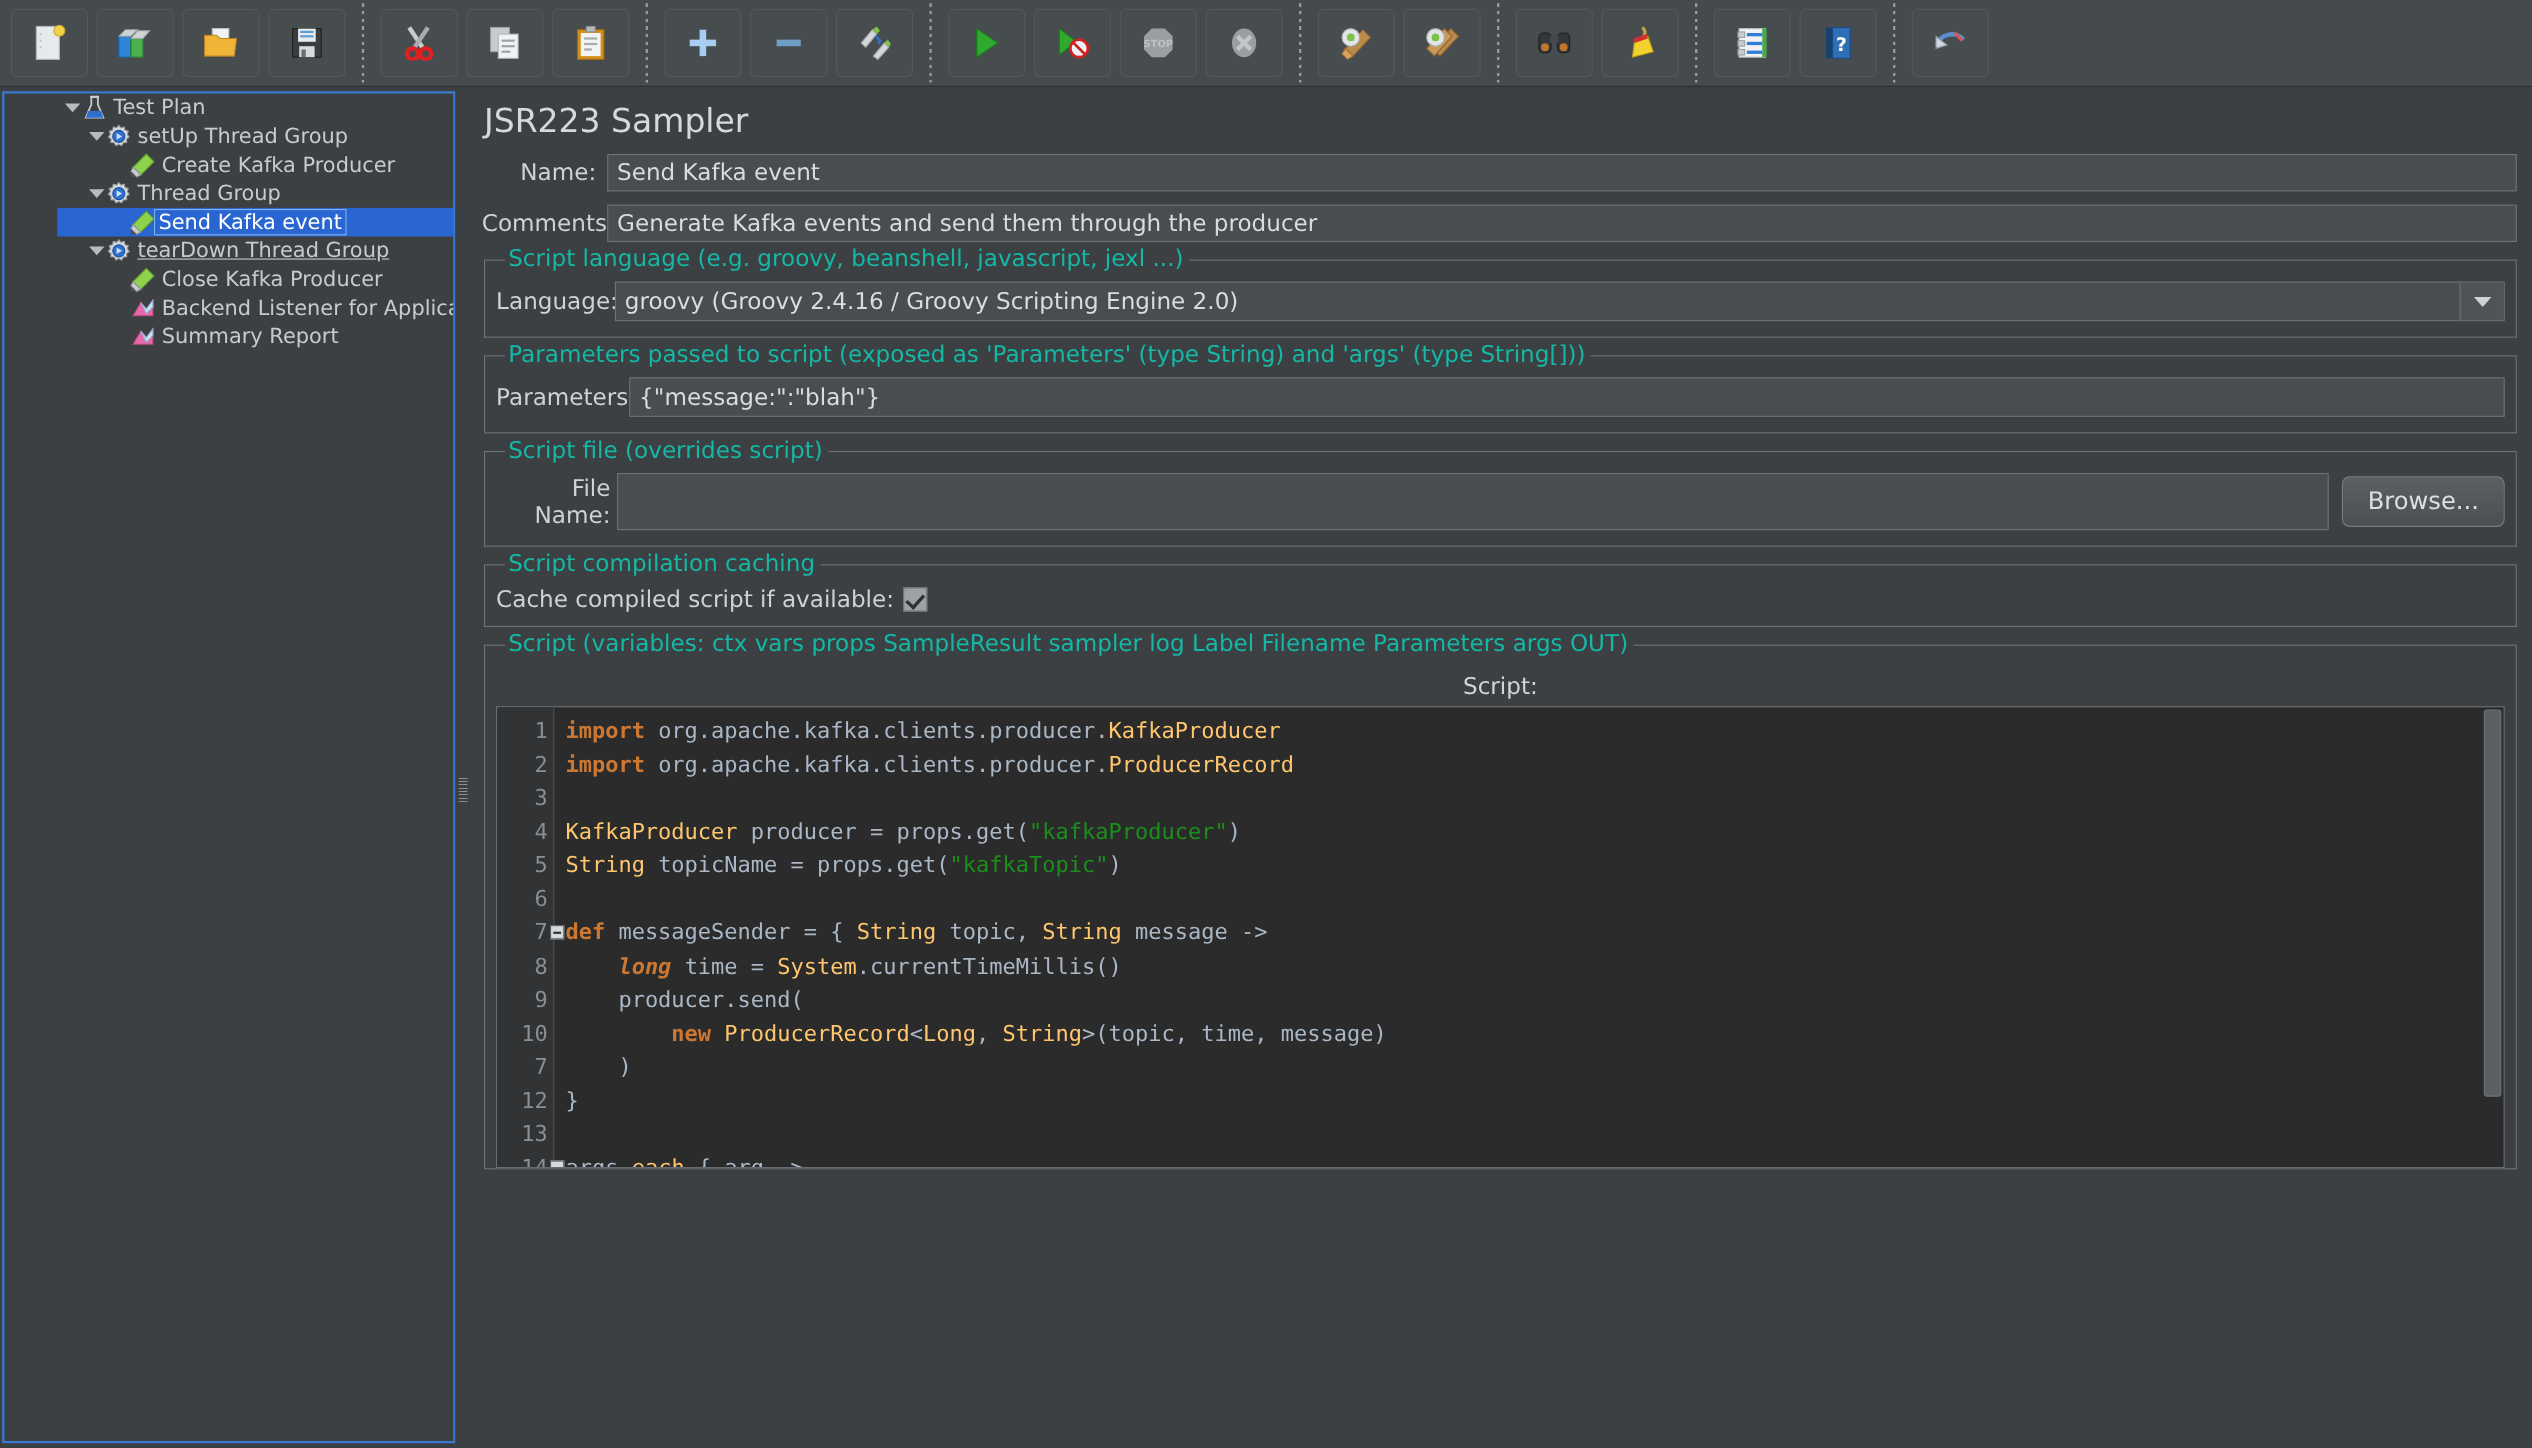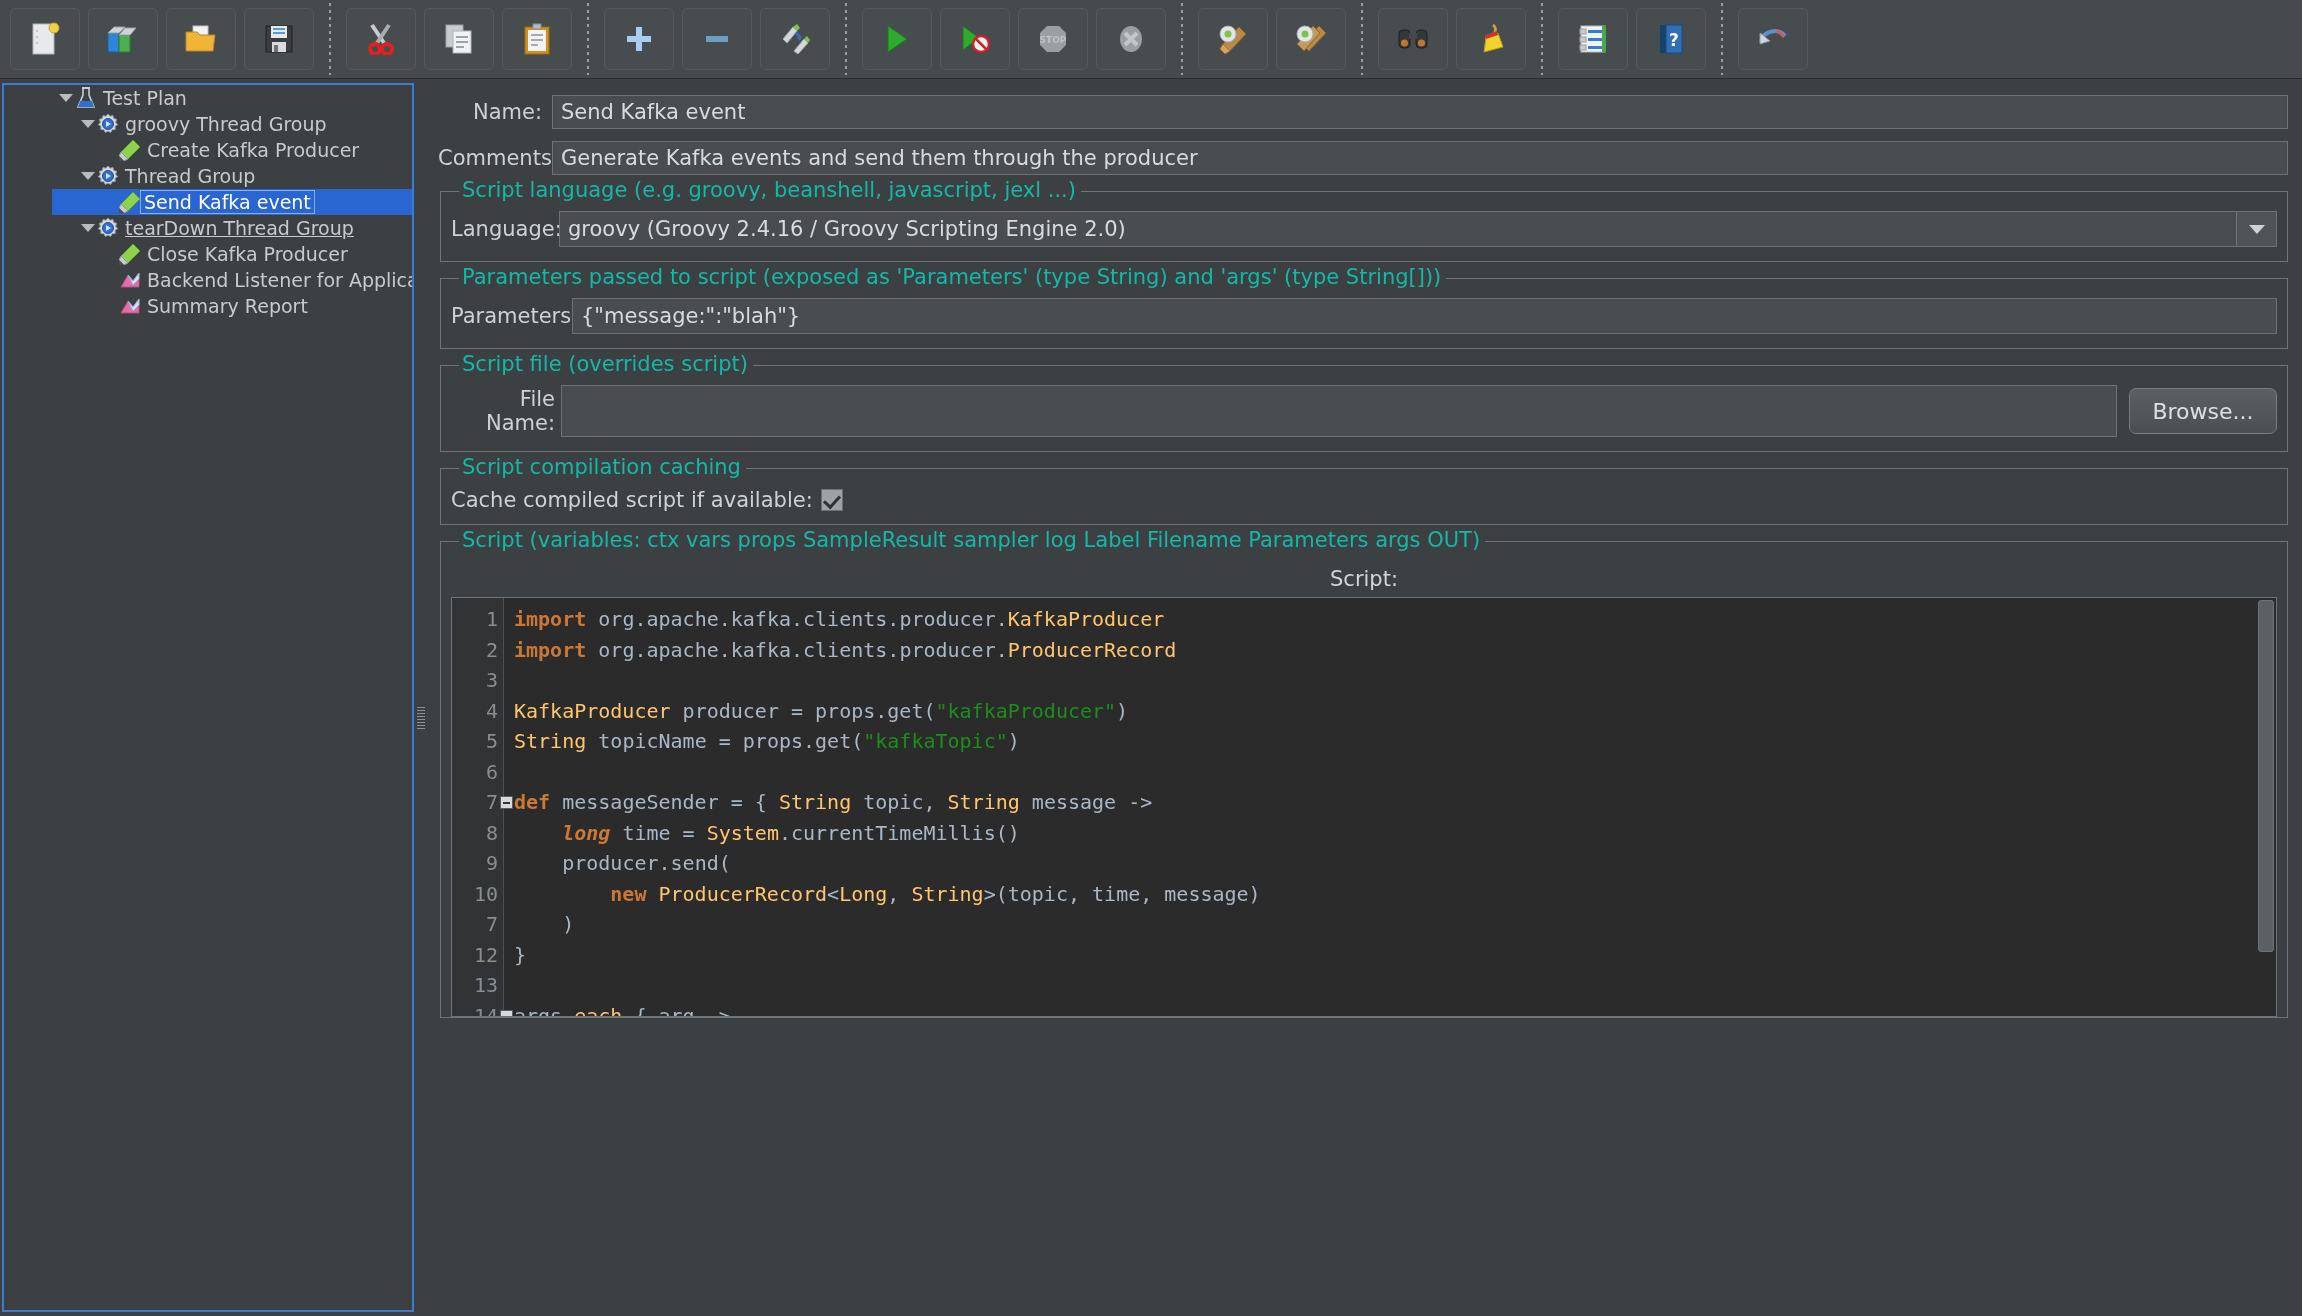--- a/index.html
+++ b/index.html
@@ -509,21 +509,21 @@
       </span>
       <span class="tico">
         <svg class="i" width="22" height="22" viewBox="0 0 22 22">
       <path d="M11 1 l2 2.3 l3-.8 l.6 3 l3 .8 l-1 2.9 l1.9 2.4 l-2.5 1.8 l.2 3.1 l-3 .2
                l-1.6 2.7 l-2.6-1.3 l-2.6 1.3 l-1.6-2.7 l-3-.2 l.2-3.1 l-2.5-1.8 l1.9-2.4
                l-1-2.9 l3-.8 l.6-3 l3 .8 z" fill="#d8dbdd" stroke="#9a9ea0"></path>
       <circle cx="11" cy="11" r="5.5" fill="#2f6fd0" stroke="#1d4f9b"></circle>
       <path d="M9 8 L14 11 L9 14 Z" fill="#cfe0f5"></path>
         </svg>
       </span>
-      <span class="tlabel">groovy Thread Group</span>
+      <span class="tlabel">setUp Thread Group</span>
     </div>
     <div class="tnode" style="padding-left: 50px;">
       <span class="twist"></span>
       <span class="tico">
         <svg class="i" width="24" height="24" viewBox="0 0 24 24">
       <path d="M15 2 L22 9 L10 21 L3 14 Z" fill="#8fd24e" stroke="#5f9a2d"></path>
       <path d="M3 14 L10 21 L6 23 L1 18 Z" fill="#c9ccce" stroke="#8f9395"></path>
       <path d="M1 18 L6 23 L1 23 Z" fill="#4a4e50"></path>
         </svg>
       </span>
@@ -602,20 +602,21 @@
       <span class="tlabel">Summary Report</span>
     </div>
   </div>
 
 <div id="splitter">
   <div class="grip"></div>
 </div>
 
 <div id="main">
 
+  <div id="page-title">JSR223 Sampler</div>
 
   <div class="frow">
     <div class="flabel" style="width:104px">Name:</div>
     <div class="finput" style="margin-left:10px">Send Kafka event</div>
   </div>
 
   <div class="frow">
     <div class="flabel" style="width:104px">Comments:</div>
     <div class="finput" style="margin-left:10px">Generate Kafka events and send them through the producer</div>
   </div>

